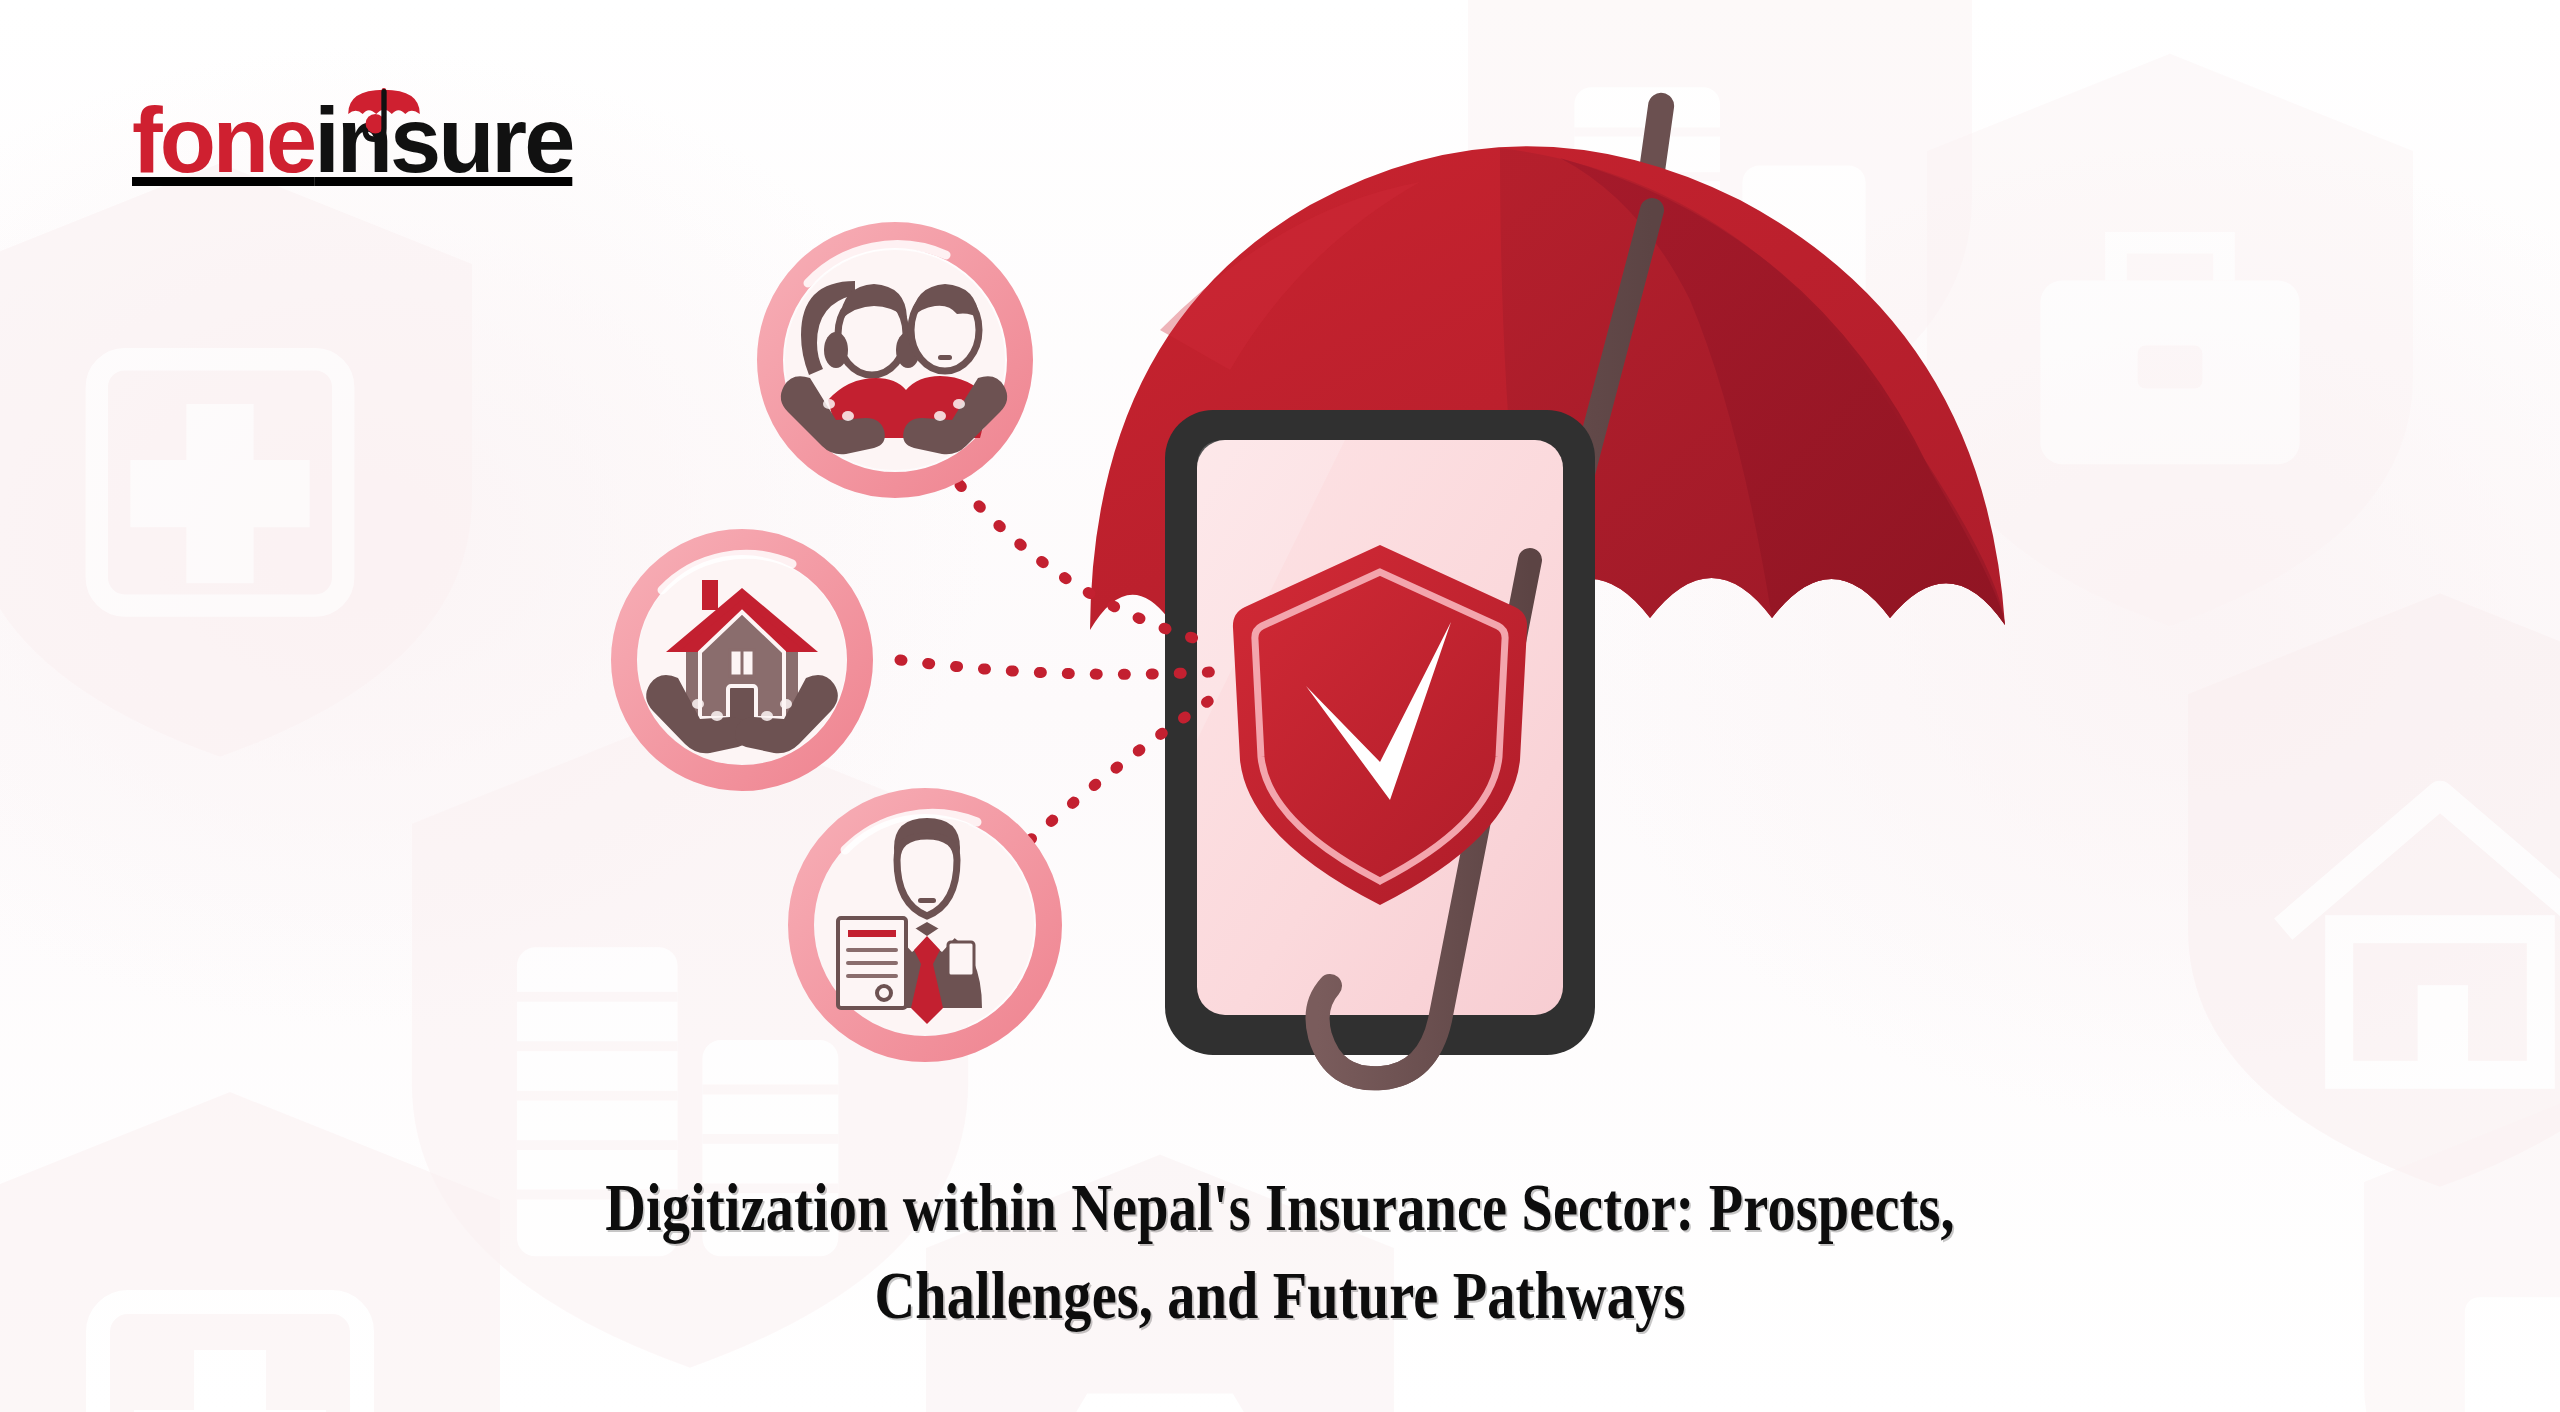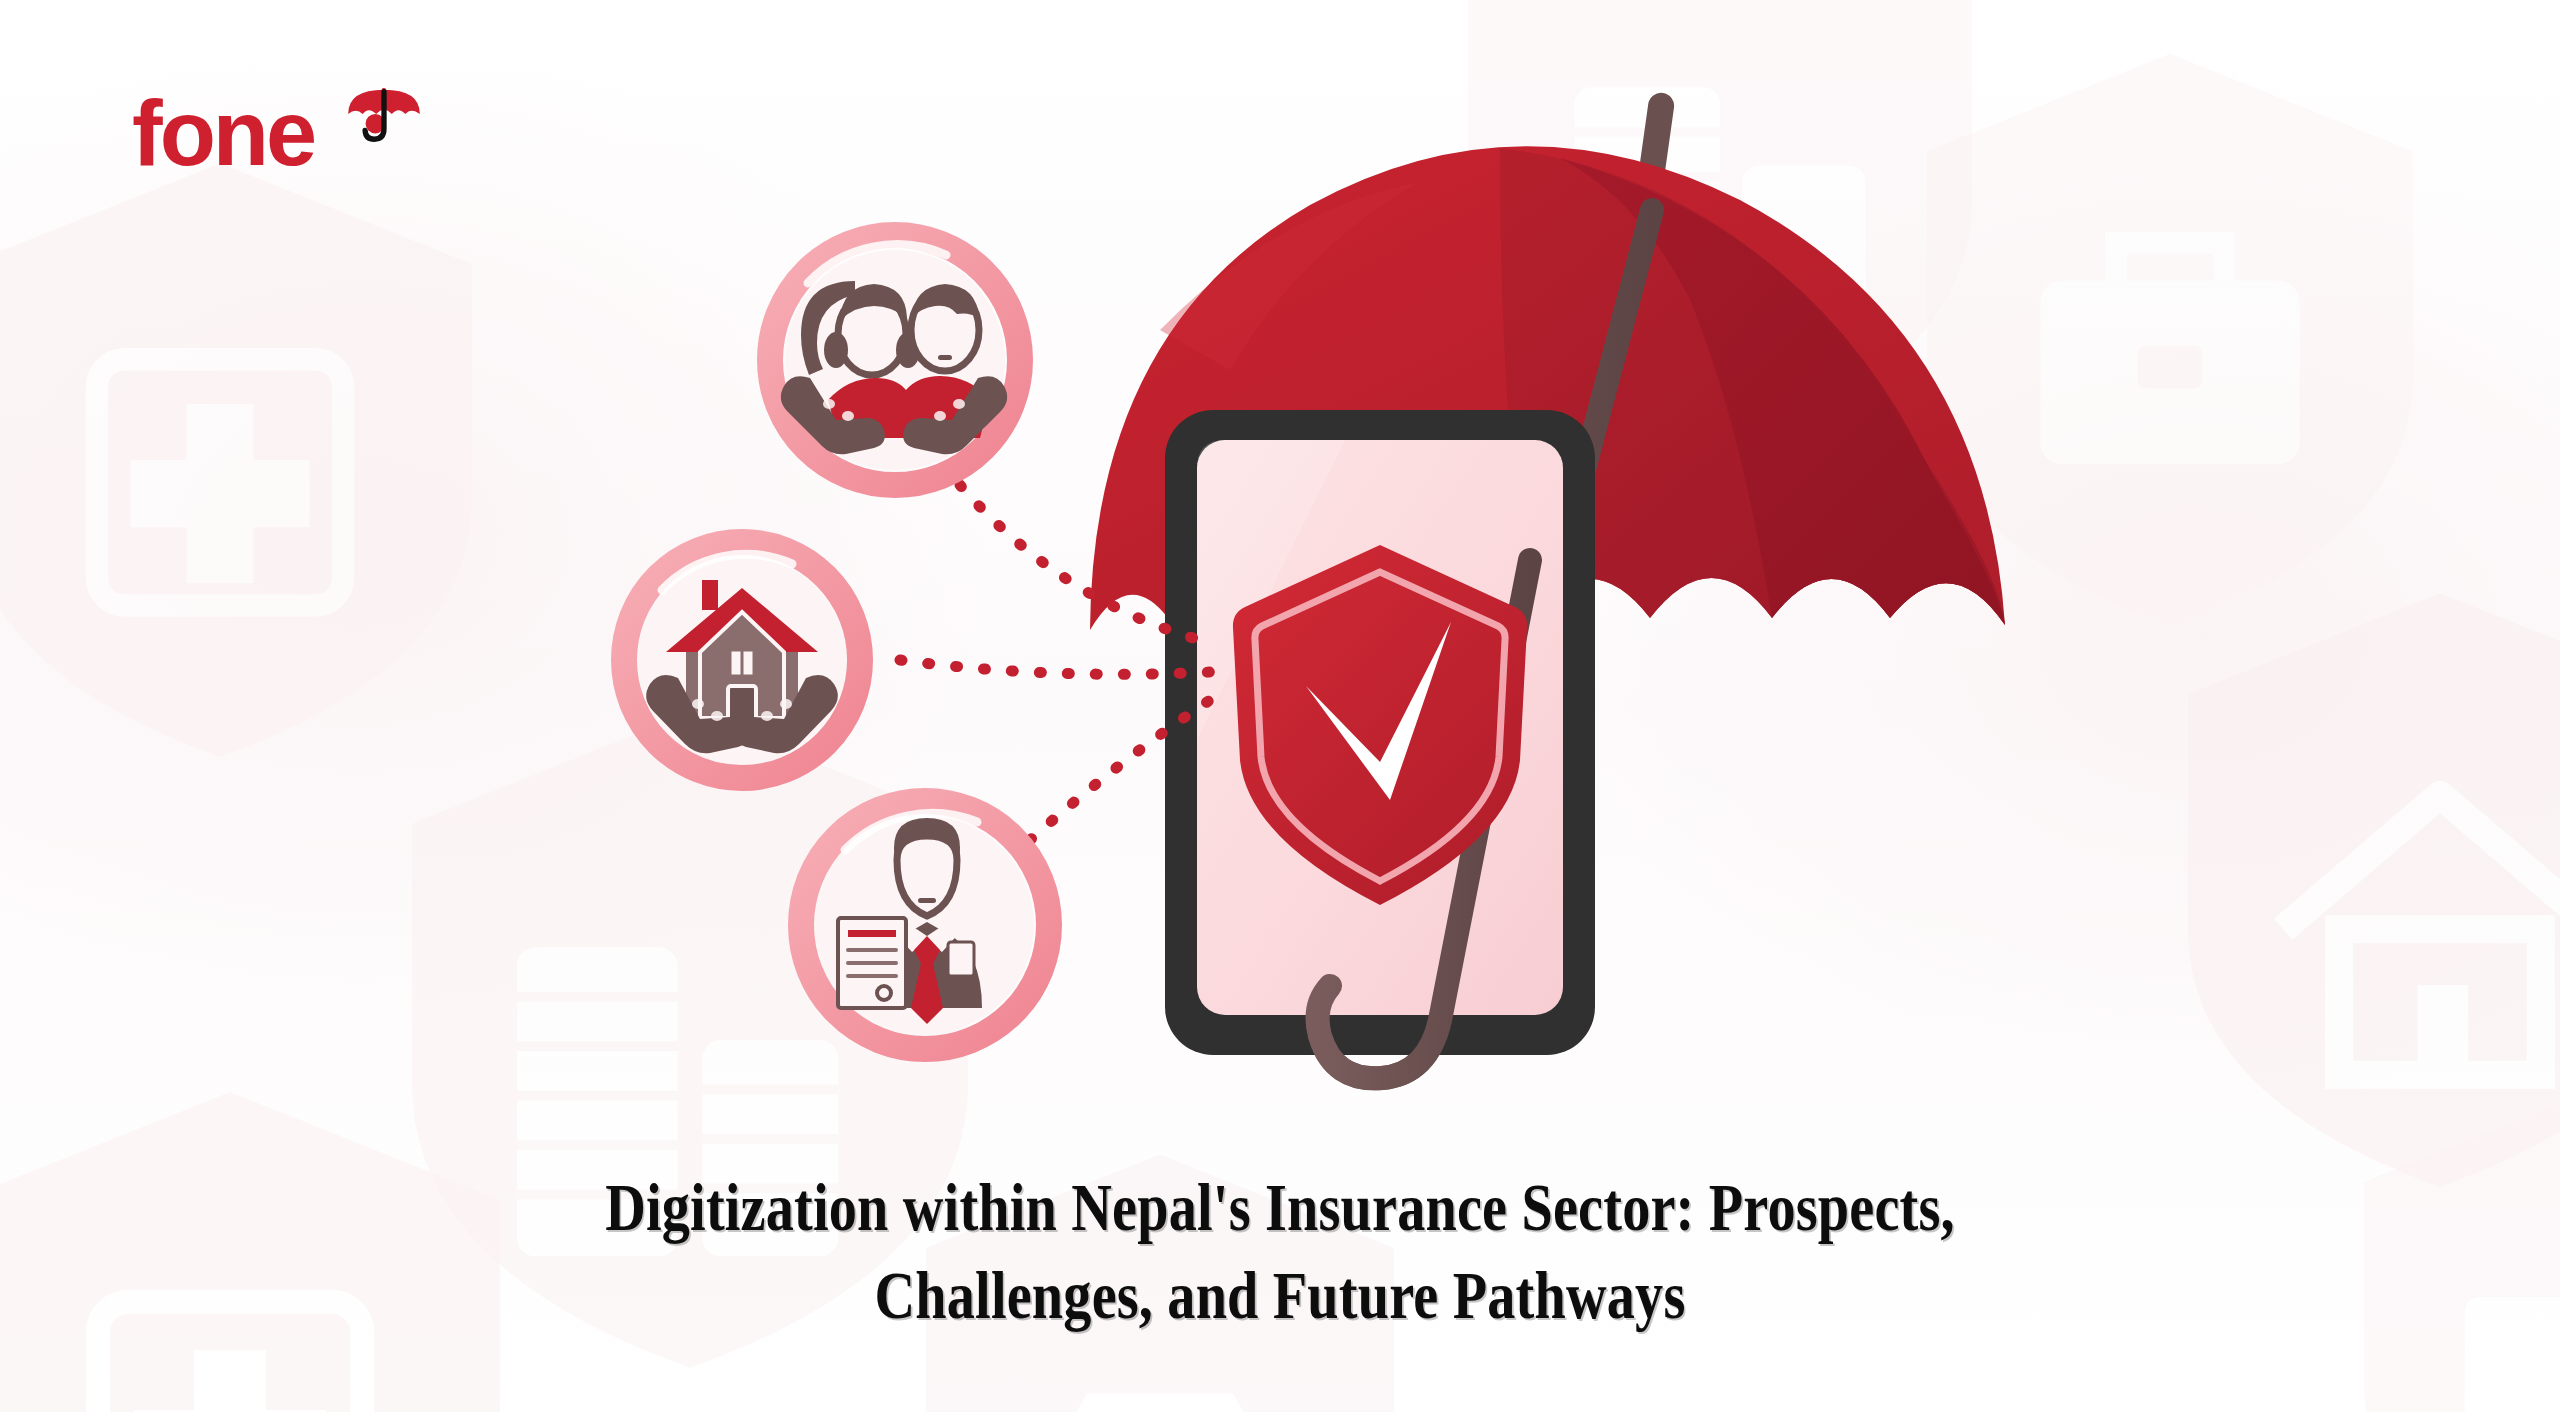--- a/index.html
+++ b/index.html
@@ -12,21 +12,21 @@
       radial-gradient(ellipse 900px 700px at 14% 38%, #fbf4f5 0%, rgba(251,244,245,0) 70%),
       radial-gradient(ellipse 900px 700px at 86% 45%, #fbf4f5 0%, rgba(251,244,245,0) 70%),
       linear-gradient(180deg,#ffffff 0%,#fdfafb 50%,#ffffff 100%);
   }
 
   
   .wm{position:absolute;opacity:.55;pointer-events:none;}
   .wm svg{display:block;}
 
   
-  .logo{position:absolute;left:132px;top:92px;height:96px;display:flex;align-items:flex-start;}
+  .logo{position:absolute;left:132px;top:92px;height:96px;display:flex;align-items:center;text-decoration:underline;}
   .logo-word{font-size:92px;line-height:.9;letter-spacing:-3px;font-weight:700;
     font-family:"Liberation Sans",sans-serif;}
   .logo-fone{color:#cf2030;}
   .logo-insure{color:#111111;}
   .logo-umb{position:absolute;left:213px;top:-8px;width:78px;height:62px;}
 
   
   .art{position:absolute;left:0;top:0;width:2560px;height:1120px;}
 
   
@@ -135,20 +135,21 @@
       <path d="M50 2 L95 20 V62 Q95 92 50 108 Q5 92 5 62 V20 Z" fill="#fbf2f3"></path>
       <g fill="#ffffff">
         <rect x="26" y="44" width="24" height="44" rx="3"></rect>
         <rect x="54" y="58" width="20" height="30" rx="3"></rect>
       </g>
     </svg>
   </div>
 
   <div class="logo">
     <span class="logo-word logo-fone">fone</span>
+    <span class="logo-word logo-insure">insure</span>
     <svg class="logo-umb" viewBox="0 0 80 64">
       <path d="M3 31 Q3 6 40 6 Q77 6 77 31 Q68 24 62 31 Q55 23 48 31 Q40 22 32 31 Q24 23 18 31 Q11 24 3 31 Z" fill="#cf2030"></path>
       <rect x="37.6" y="4" width="4.5" height="5" rx="2" fill="#cf2030"></rect>
       <circle cx="31" cy="41" r="10" fill="#cf2030"></circle>
       <path d="M40 8 V46 q0 11 -10 11 q-9 0 -9.5 -9" fill="none" stroke="#111111" stroke-width="5.5" stroke-linecap="round"></path>
     </svg>
   </div>
 
   <svg class="art" viewBox="0 0 2560 1120">
     <defs>

